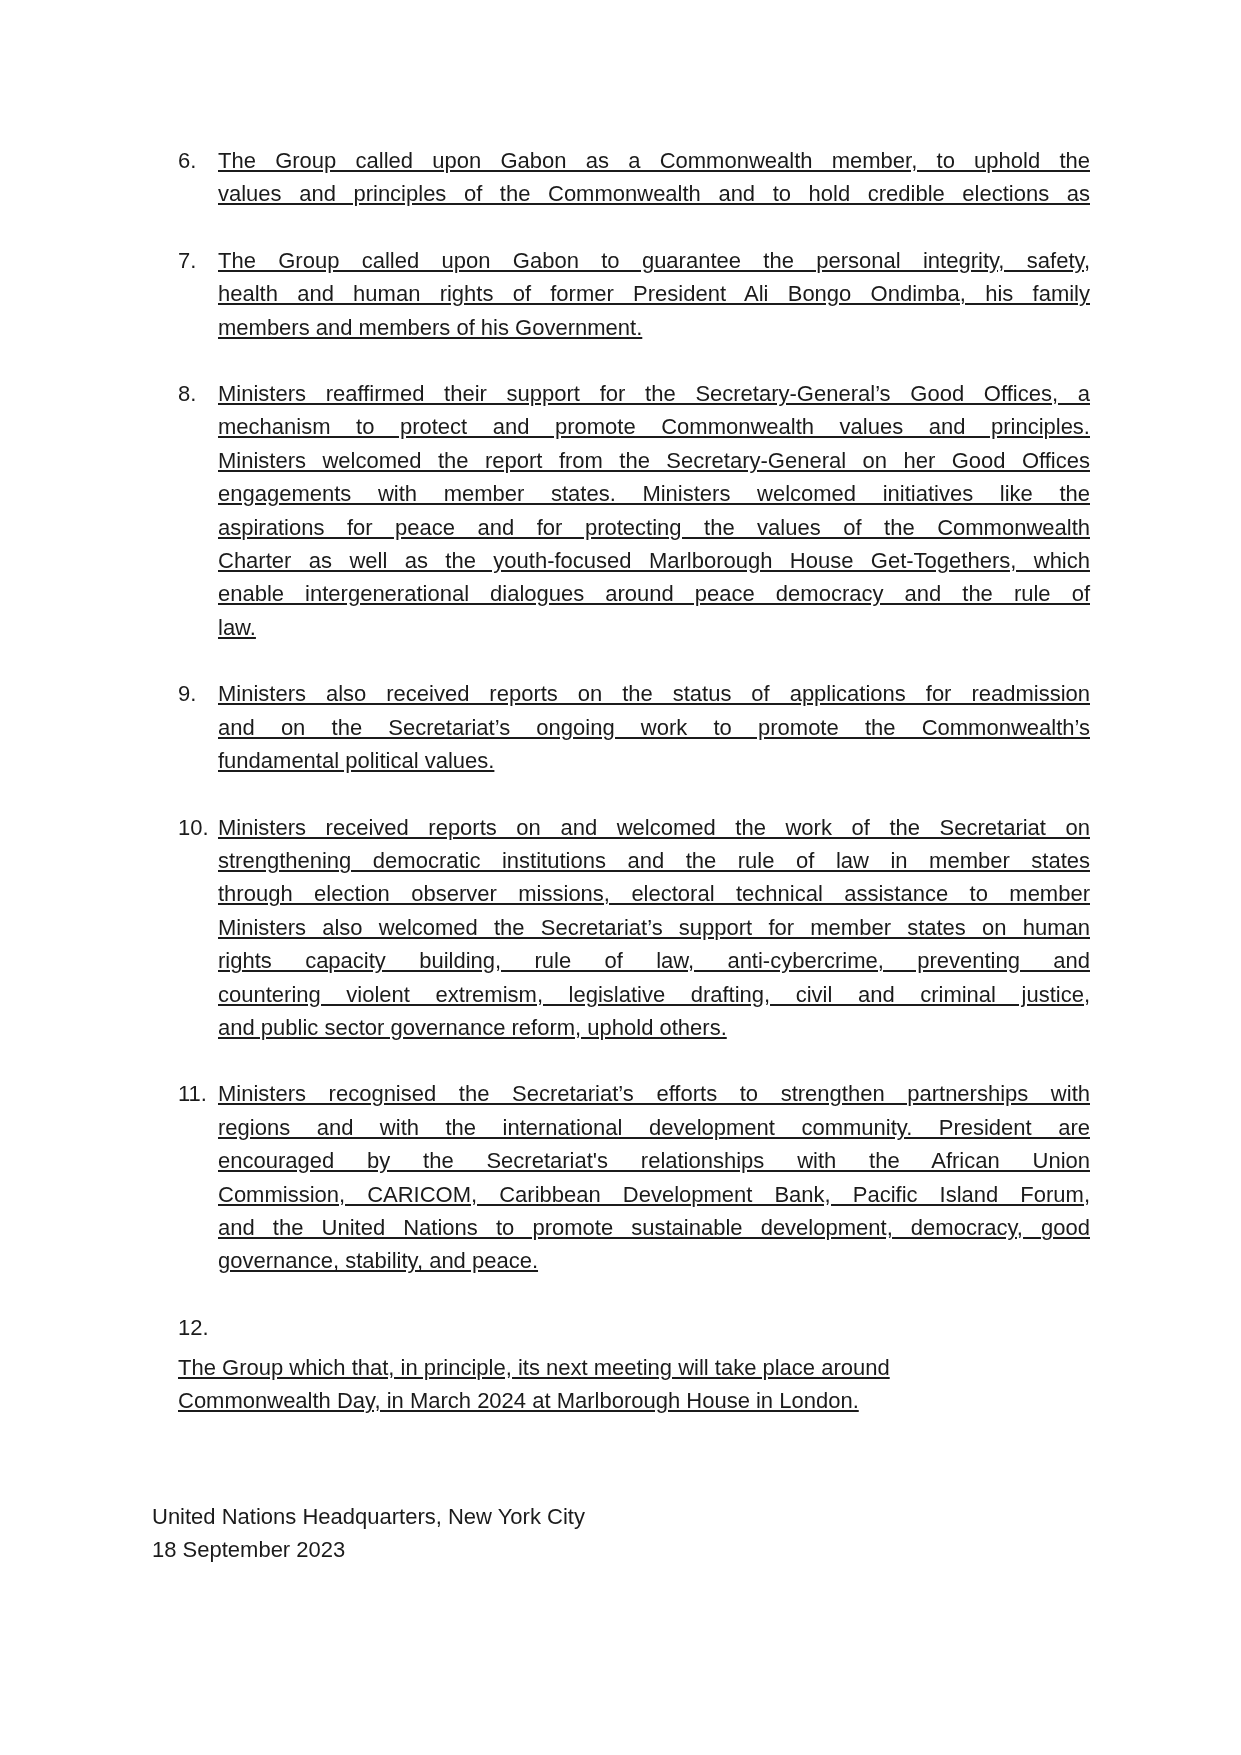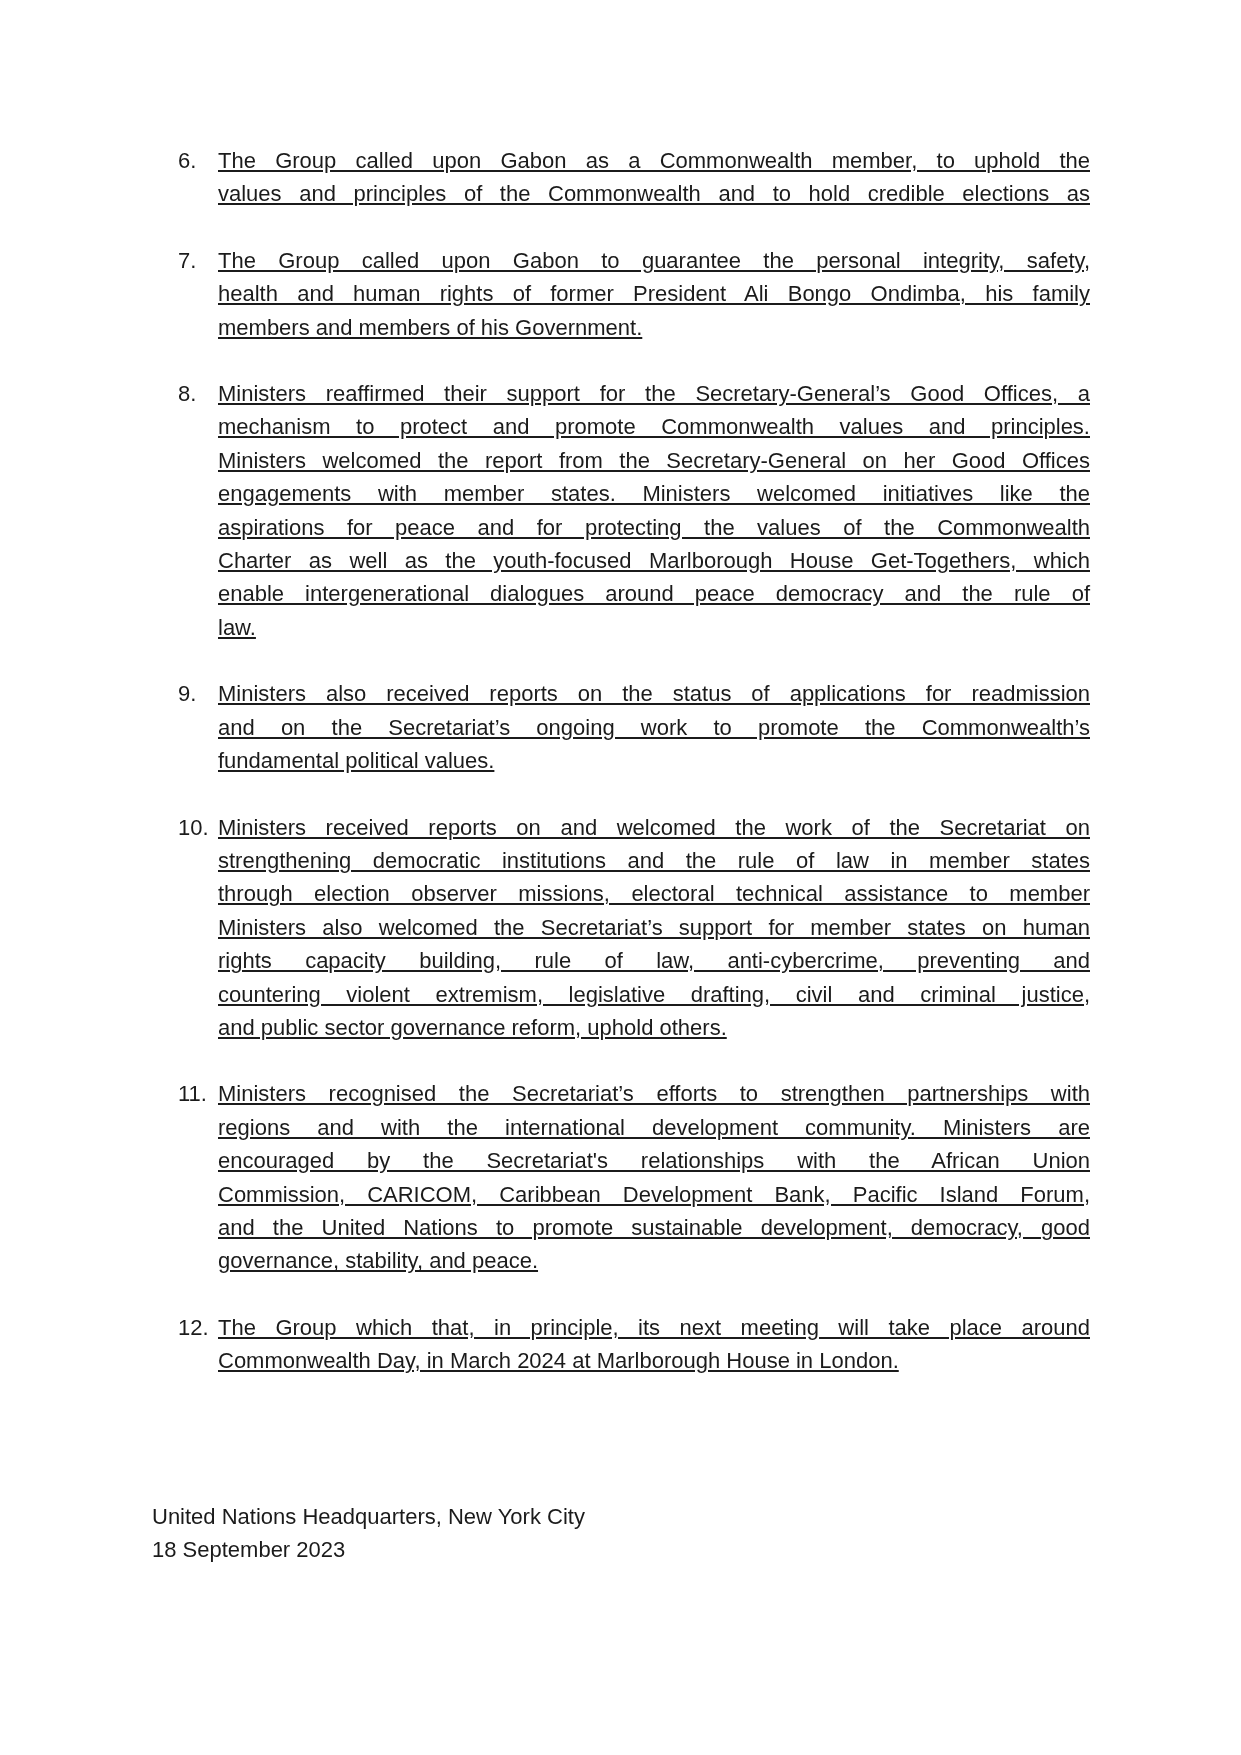--- a/index.html
+++ b/index.html
@@ -23,21 +23,21 @@
     top: 144px;
     width: 912px;
     font-size: 22px;
     line-height: 33.4px;
   }
   .item {
     display: flex;
     align-items: flex-start;
     margin-bottom: 33px;
   }
-  .item:last-child { margin-bottom: 17px; }
+  .item:last-child { margin-bottom: 17px; flex-direction: column; }
   .num {
     flex: 0 0 40px;
     white-space: nowrap;
   }
   .body {
     flex: 1 1 auto;
     min-width: 0;
     text-decoration: underline;
   }
   .line {
@@ -106,21 +106,21 @@
           <div class="line">Ministers also welcomed the Secretariat’s support for member states on human</div>
           <div class="line">rights capacity building, rule of law, anti-cybercrime, preventing and</div>
           <div class="line">countering violent extremism, legislative drafting, civil and criminal justice,</div>
           <div class="line last">and public sector governance reform, uphold others.</div>
         </div>
       </div>
       <div class="item">
         <span class="num">11.</span>
         <div class="body">
           <div class="line">Ministers recognised the Secretariat’s efforts to strengthen partnerships with</div>
-          <div class="line">regions and with the international development community. Ministers are</div>
+          <div class="line">regions and with the international development community. President are</div>
           <div class="line">encouraged by the Secretariat's relationships with the African Union</div>
           <div class="line">Commission, CARICOM, Caribbean Development Bank, Pacific Island Forum,</div>
           <div class="line">and the United Nations to promote sustainable development, democracy, good</div>
           <div class="line last">governance, stability, and peace.</div>
         </div>
       </div>
       <div class="item">
         <span class="num">12.</span>
         <div class="body">
           <div class="line">The Group which that, in principle, its next meeting will take place around</div>

